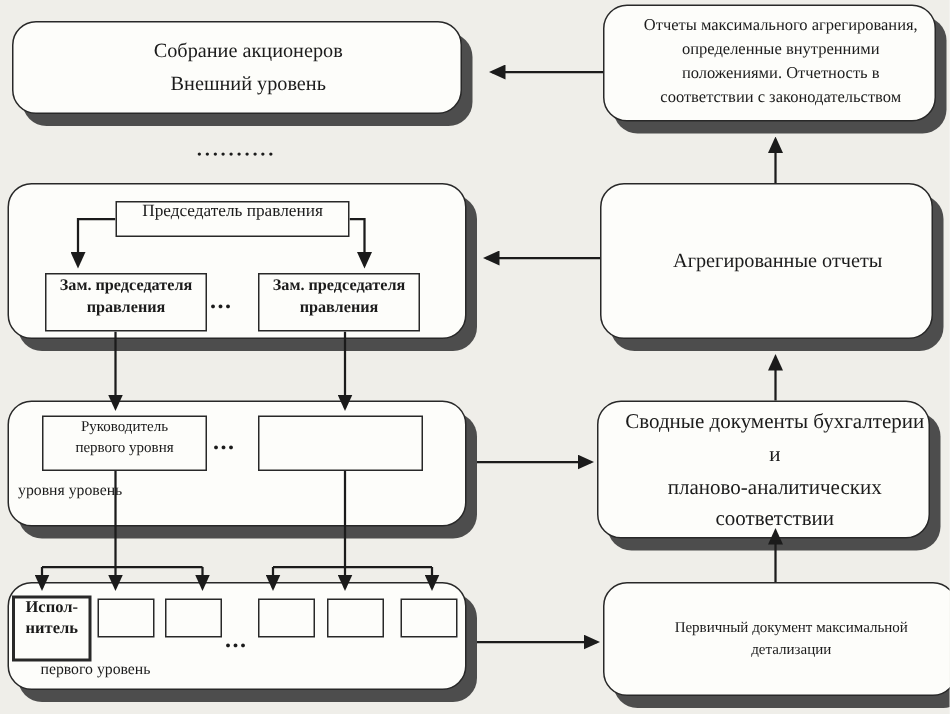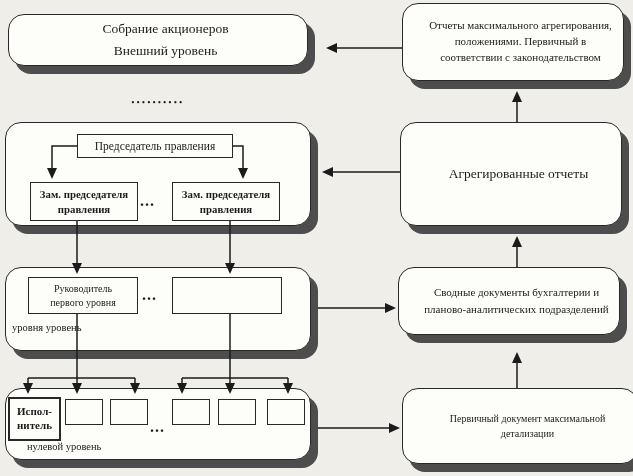--- a/index.html
+++ b/index.html
@@ -9,35 +9,35 @@
     font-family:"Liberation Serif","DejaVu Serif",serif;
   }
   .rbox{
     position:absolute;background:#fdfdfa;border:1.6px solid #282828;
     border-radius:16px;box-shadow:7px 8px 0 0 #4d4d4d;
     display:flex;flex-direction:column;align-items:center;justify-content:center;
     text-align:center;box-sizing:border-box;padding-left:15px;
   }
   .sq{
     position:absolute;background:#fdfdfa;border:1.4px solid #282828;
-    display:flex;flex-direction:column;align-items:center;justify-content:center;
+    display:flex;flex-direction:column;align-items:center;
     text-align:center;box-sizing:border-box;
   }
   .ln{display:block;}
   .lbl{position:absolute;font-size:10.5px;white-space:nowrap;}
   .dots3{position:absolute;font-weight:bold;font-size:16px;line-height:10px;letter-spacing:1px;}
   svg.wires{position:absolute;left:0;top:0;}
 
-  #bx-shareholders{left:8px;top:14px;width:300px;height:52px;font-size:13.5px;line-height:1.65;}
+  #bx-shareholders{left:8px;top:14px;width:300px;height:62px;font-size:13.5px;line-height:1.65;}
   #bx-management{left:5px;top:122px;width:306px;height:104px;}
   #bx-level1{left:5px;top:267px;width:306px;height:84px;}
   #bx-level0{left:5px;top:388px;width:306px;height:72px;}
   #bx-reports{left:402px;top:3px;width:222px;height:78px;font-size:11px;line-height:1.45;}
   #bx-aggregated{left:400px;top:122px;width:222px;height:104px;font-size:13.5px;}
-  #bx-summary{left:398px;top:267px;width:222px;height:68px;font-size:11px;line-height:1.55;}
+  #bx-summary{left:398px;top:267px;width:222px;height:92px;font-size:14px;line-height:1.55;justify-content:flex-end;}
   #bx-primary{left:402px;top:388px;width:236px;height:76px;font-size:10px;line-height:1.55;justify-content:center;}
 
   #chairman{left:77px;top:134px;width:156px;height:24px;font-size:11.5px;}
   #deputy-left{left:30px;top:182px;width:108px;height:39px;font-size:10.8px;font-weight:bold;line-height:1.35;}
   #deputy-right{left:172px;top:182px;width:108px;height:39px;font-size:10.8px;font-weight:bold;line-height:1.35;}
   #head1{left:28px;top:277px;width:110px;height:37px;font-size:10px;line-height:1.35;}
   #empty1{left:172px;top:277px;width:110px;height:37px;}
   #executor{left:8px;top:397px;width:53px;height:44px;font-size:11px;font-weight:bold;border-width:2.2px;line-height:1.25;}
   #b2{left:65px;top:399px;width:38px;height:26px;}
   #b3{left:110px;top:399px;width:38px;height:26px;}
@@ -62,31 +62,32 @@
     <span class="ln">Собрание акционеров</span>
     <span class="ln">Внешний уровень</span>
   </div>
 
   <div class="rbox" id="bx-management"></div>
   <div class="rbox" id="bx-level1"></div>
   <div class="rbox" id="bx-level0"></div>
 
   <div class="rbox" id="bx-reports">
     <span class="ln">Отчеты максимального агрегирования,</span>
-    <span class="ln">положениями. Первичный в</span>
+    <span class="ln">определенные внутренними</span>
+    <span class="ln">положениями. Отчетность в</span>
     <span class="ln">соответствии с законодательством</span>
   </div>
 
   <div class="rbox" id="bx-aggregated">
     <span class="ln">Агрегированные отчеты</span>
   </div>
 
   <div class="rbox" id="bx-summary">
     <span class="ln">Сводные документы бухгалтерии и</span>
-    <span class="ln">планово-аналитических подразделений</span>
+    <span class="ln">планово-аналитических соответствии</span>
   </div>
 
   <div class="rbox" id="bx-primary">
     <span class="ln">Первичный документ максимальной</span>
     <span class="ln">детализации</span>
   </div>
 
   <svg class="wires" width="633" height="476">
     <defs>
       <marker id="ah" markerUnits="userSpaceOnUse" markerWidth="11" markerHeight="10" refX="9" refY="5" orient="auto">
@@ -144,15 +145,15 @@
   <div class="sq" id="executor">
     <span class="ln">Испол-</span>
     <span class="ln">нитель</span>
   </div>
   <div class="sq" id="b2"></div>
   <div class="sq" id="b3"></div>
   <div class="sq" id="b4"></div>
   <div class="sq" id="b5"></div>
   <div class="sq" id="b6"></div>
   <div class="dots3" id="ell-lvl0">...</div>
-  <div class="lbl" id="lbl-level0">нулевой уровень</div>
+  <div class="lbl" id="lbl-level0">первого уровень</div>
 
 </div>
 
 </body></html>

